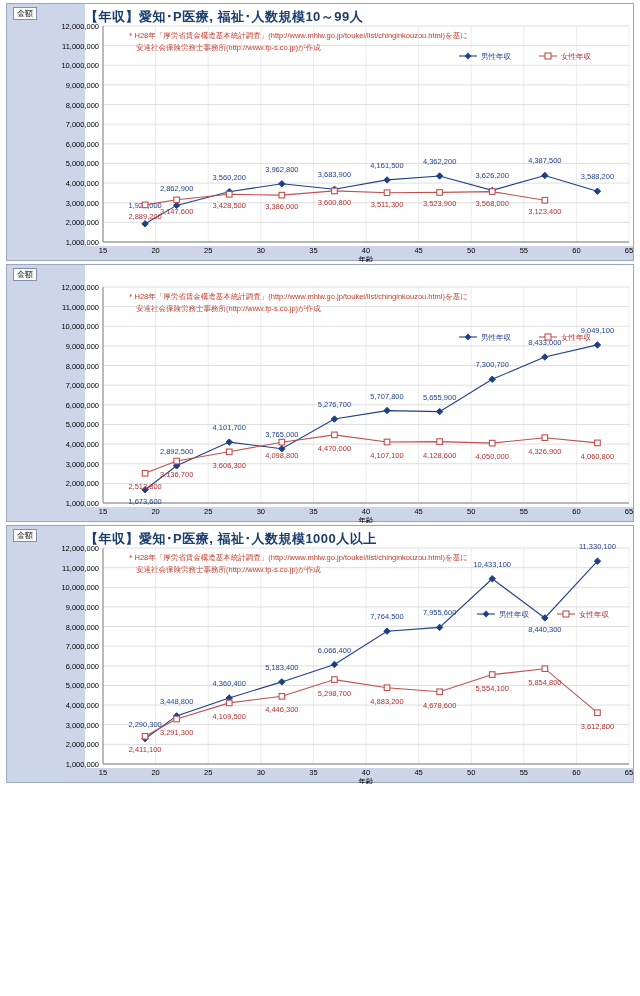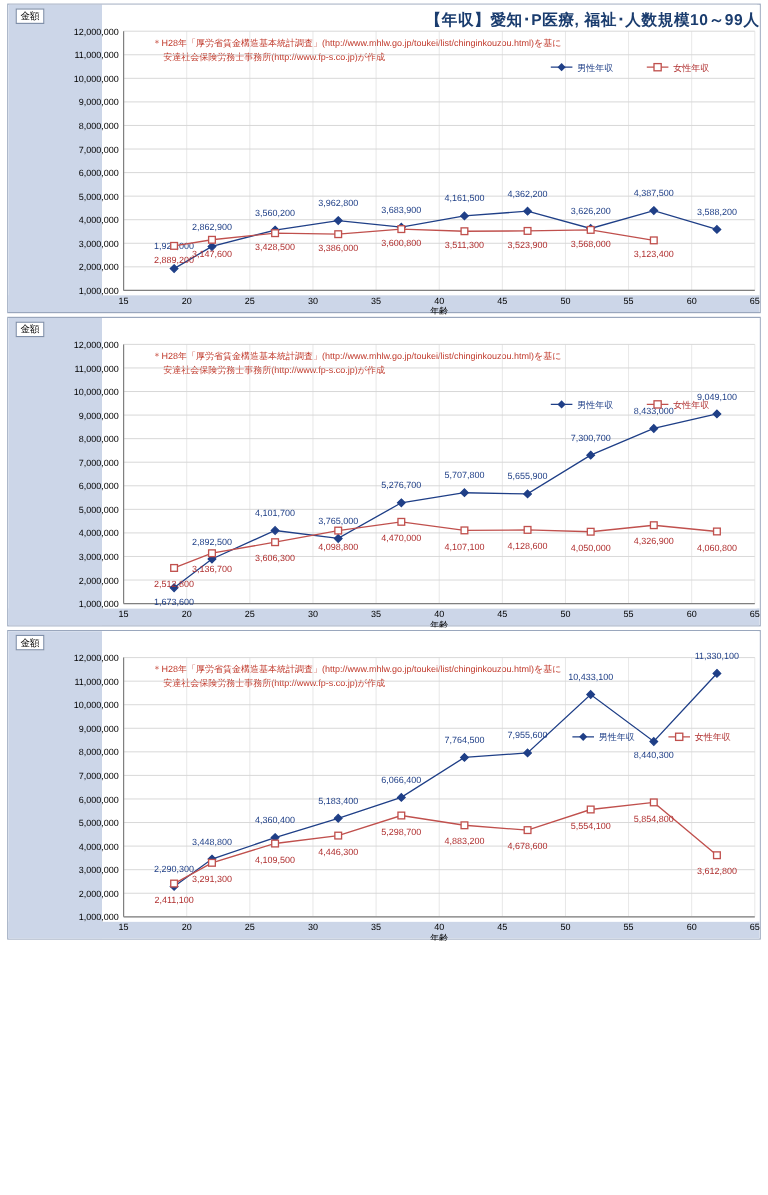--- a/index.html
+++ b/index.html
@@ -4,21 +4,21 @@
 <style>
   html,body{margin:0;padding:0;background:#ffffff;}
   body{width:640px;height:996px;font-family:"Liberation Sans","DejaVu Sans",sans-serif;color:#000;}
   .page{position:relative;width:640px;height:996px;}
   .chart-panel{position:relative;width:628px;height:258px;margin:3px auto 0 auto;background:#ffffff;border:1px solid #9aa7bd;box-sizing:border-box;}
   .panel-bg{position:absolute;left:0;top:0;right:0;bottom:0;background:#ffffff;}
   .left-band{position:absolute;left:0;top:0;width:78px;bottom:0;background:#ccd6e8;}
   .bottom-band{position:absolute;left:0;bottom:0;right:0;height:14px;background:#ccd6e8;}
   .plot{position:absolute;left:78px;top:0;right:2px;bottom:14px;background:#ffffff;}
   .axis-label-y{position:absolute;left:6px;top:3px;font-size:8px;background:#ffffff;border:1px solid #8090aa;padding:0 3px;line-height:11px;}
-  .chart-title{position:absolute;left:78px;right:0;top:4px;text-align:right;font-size:13px;font-weight:bold;color:#1a3c6e;letter-spacing:0.5px;}
+  .chart-title{position:absolute;left:78px;right:0;top:4px;text-align:left;font-size:13px;font-weight:bold;color:#1a3c6e;letter-spacing:0.5px;}
   .note{position:absolute;left:120px;top:26px;font-size:7.5px;color:#c0392b;line-height:12px;white-space:nowrap;}
   svg{position:absolute;left:0;top:0;}
   .ytick{font-size:7.5px;fill:#000;text-anchor:end;font-family:"Liberation Sans",sans-serif;}
   .xtick{font-size:7.5px;fill:#000;text-anchor:middle;font-family:"Liberation Sans",sans-serif;}
   .dlabel{font-size:7.5px;font-family:"Liberation Sans",sans-serif;}
   .dlabel.m{fill:#1f3f87;}
   .dlabel.f{fill:#b03030;}
 </style>
 </head>
 <body>
@@ -245,20 +245,21 @@
         <text x="554" y="75" class="dlabel f" text-anchor="start">女性年収</text>
       </svg>
   </div>
 
   <div class="chart-panel">
     <div class="panel-bg"></div>
     <div class="left-band"></div>
     <div class="bottom-band"></div>
     <div class="plot"></div>
     <div class="axis-label-y">金額</div>
+    <div class="chart-title">【年収】愛知･P医療, 福祉･人数規模1000人以上</div>
     <div class="note">
       <span>＊H28年「厚労省賃金構造基本統計調査」(http://www.mhlw.go.jp/toukei/list/chinginkouzou.html)を基に</span><br>
       <span style="padding-left:9px">安達社会保険労務士事務所(http://www.fp-s.co.jp)が作成</span>
     </div>
     <svg id="svg3" width="628" height="258">
         <line x1="96" y1="238" x2="622" y2="238" stroke="#c9c9c9" stroke-width="0.6"></line>
         <text x="92" y="241" class="ytick">1,000,000</text>
         <line x1="96" y1="218.36363636363637" x2="622" y2="218.36363636363637" stroke="#c9c9c9" stroke-width="0.6"></line>
         <text x="92" y="221.36363636363637" class="ytick">2,000,000</text>
         <line x1="96" y1="198.72727272727272" x2="622" y2="198.72727272727272" stroke="#c9c9c9" stroke-width="0.6"></line>

